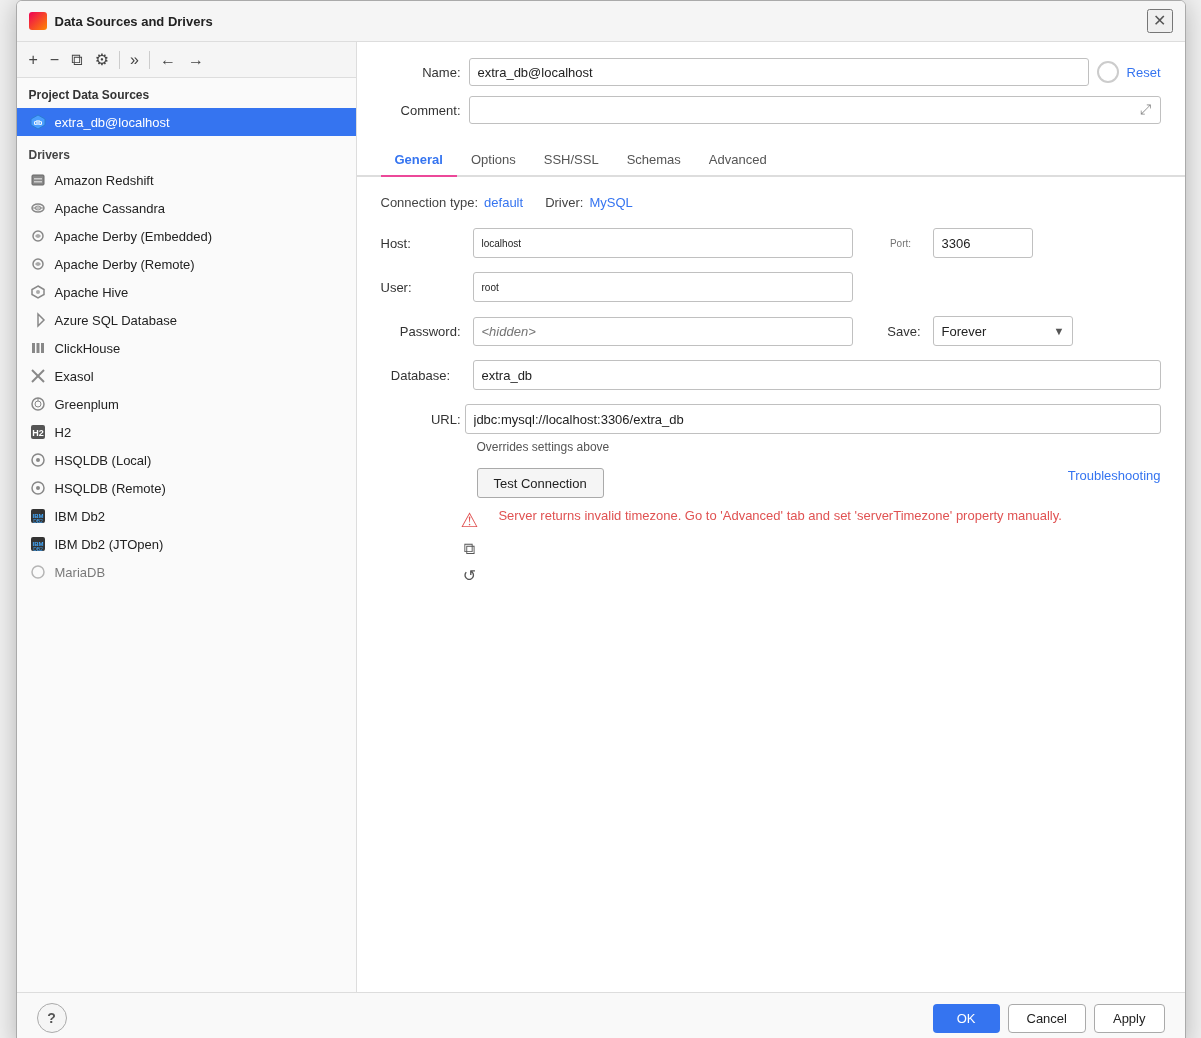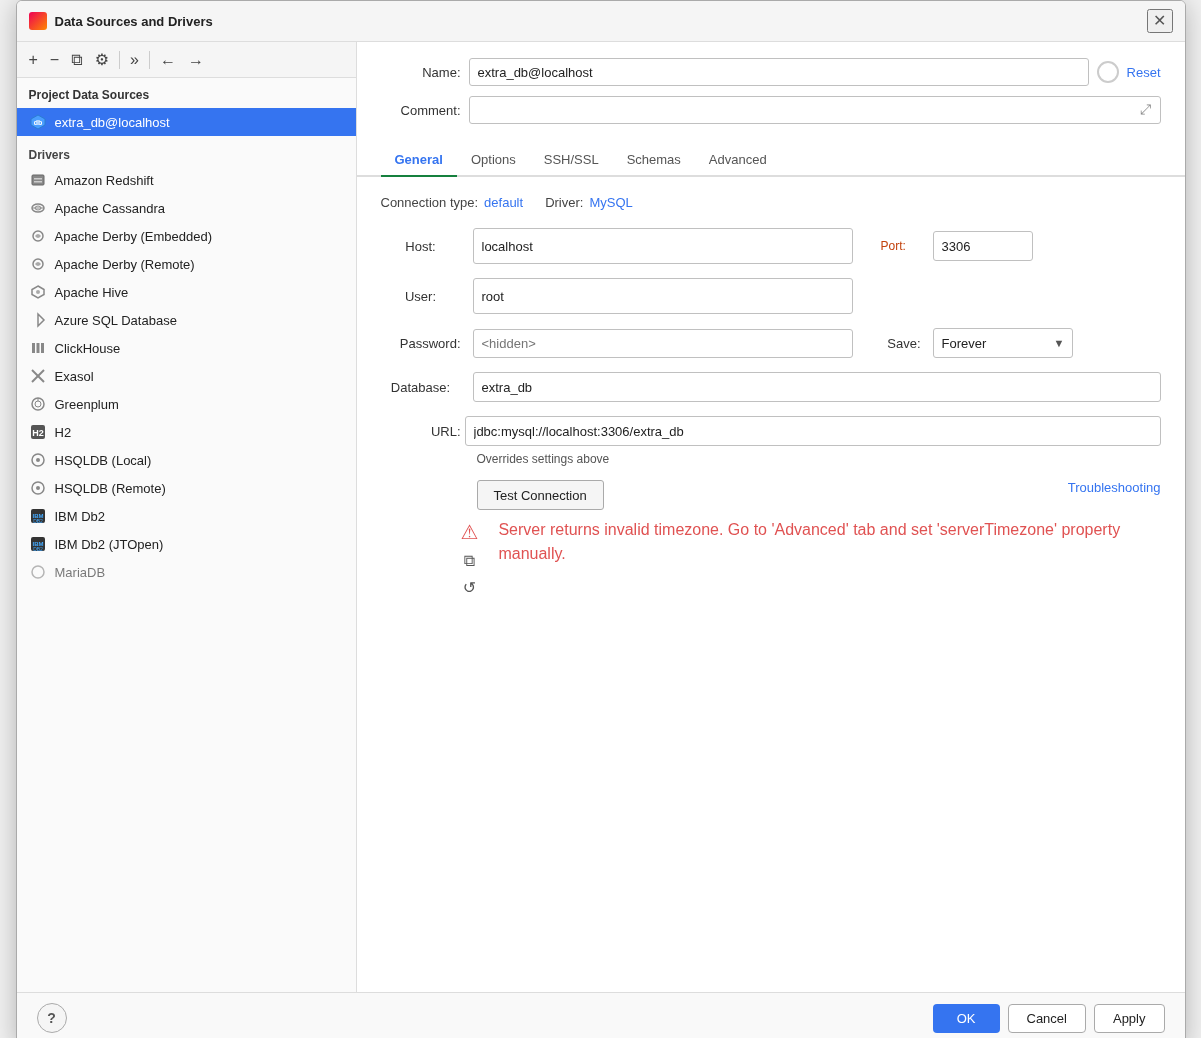--- a/index.html
+++ b/index.html
@@ -198,21 +198,21 @@
     .tab {
       padding: 8px 14px;
       cursor: pointer;
       color: #555;
       font-size: 13px;
       border-bottom: 2px solid transparent;
       margin-bottom: -2px;
     }
     .tab.active {
       color: #3574f0;
-      border-bottom: 2px solid #15803d;
+      border-bottom: 2px solid #ec4899;
       font-weight: 600;
     }
     
     .form-content {
       padding: 18px 24px;
       flex: 1;
       overflow-y: auto;
     }
     .connection-type-row {
       display: flex;
@@ -228,53 +228,53 @@
       font-size: 13px;
     }
     .field-row {
       display: flex;
       align-items: center;
       margin-bottom: 14px;
       gap: 12px;
     }
     .field-label {
       width: 80px;
-      text-align: center;
+      text-align: left;
       color: #333;
       font-size: 13px;
       flex-shrink: 0;
     }
     .field-input {
       flex: 1;
-      height: 36px;
+      height: 30px;
       border: 1px solid #c0c0c0;
       border-radius: 3px;
       padding: 0 8px;
-      font-size: 13px;
+      font-size: 10px;
       color: #222;
       background: #fff;
       outline: none;
       max-width: 380px;
     }
     .port-input {
       width: 100px;
       height: 30px;
       border: 1px solid #c0c0c0;
       border-radius: 3px;
       padding: 12px 8px;
       font-size: 13px;
       color: #222;
       background: #fff;
       outline: none;
     }
     .port-label {
       width: 40px;
-      text-align: left;
-      color: #c2410c;
-      font-size: 12px;
+      text-align: center;
+      color: #737373;
+      font-size: 10px;
     }
     .save-row {
       display: flex;
       align-items: center;
       gap: 12px;
       margin-bottom: 14px;
     }
     .save-label {
       width: 80px;
       text-align: right;
@@ -283,20 +283,21 @@
       flex-shrink: 0;
     }
     .save-password-input {
       flex: 1;
       height: 29px;
       border: 1px solid #c0c0c0;
       border-radius: 3px;
       padding: 0 8px;
       font-size: 13px;
       color: #aaa;
+      font-style: italic;
       background: #fff;
       outline: none;
       max-width: 380px;
     }
     .save-select-label {
       width: 40px;
       text-align: right;
       color: #333;
       font-size: 13px;
     }
@@ -415,21 +416,21 @@
       flex-shrink: 0;
       margin-top: 2px;
     }
     .action-icon {
       color: #555;
       font-size: 16px;
       cursor: pointer;
     }
     .error-text {
       color: #e05252;
-      font-size: 16px;
+      font-size: 13px;
       line-height: 1.5;
       flex: 1;
     }
     
     .bottom-bar {
       display: flex;
       align-items: center;
       justify-content: space-between;
       padding: 10px 20px;
       border-top: 1px solid #ddd;

